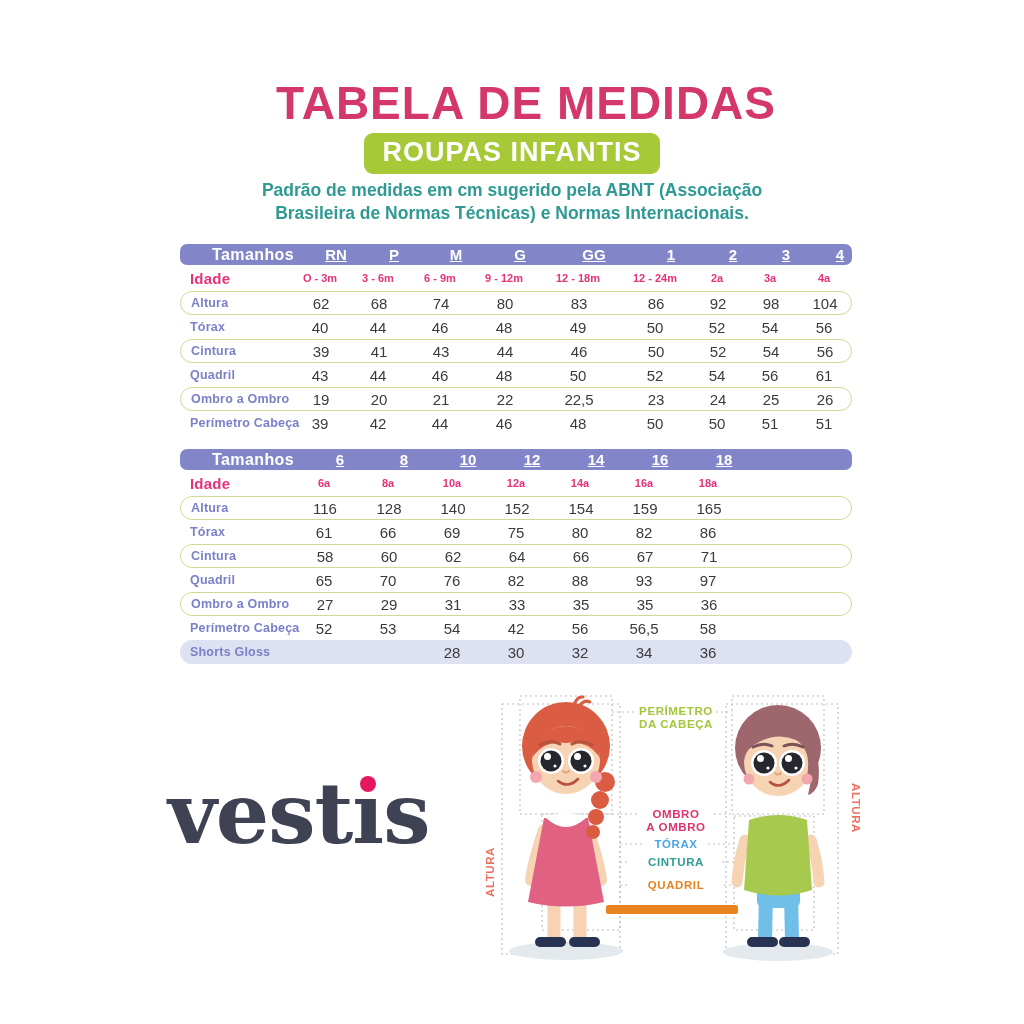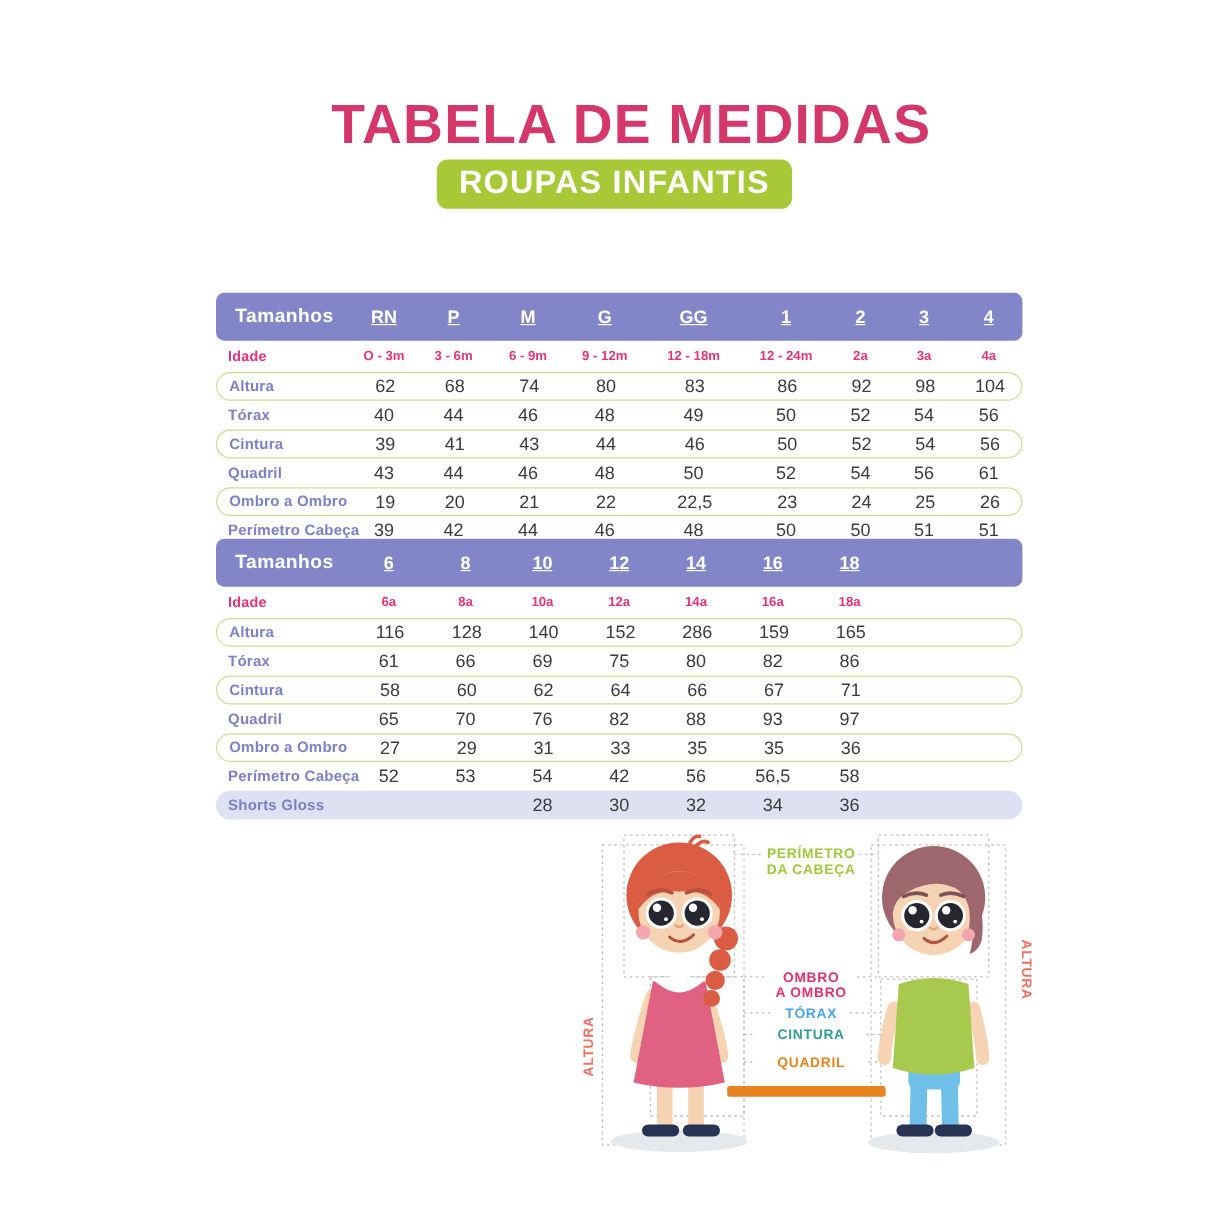--- a/index.html
+++ b/index.html
@@ -23,34 +23,34 @@
     font-size:27px;letter-spacing:1px;padding:4px 18px 6px;border-radius:9px;}
   .subtitle{position:absolute;top:179px;left:0;width:100%;text-align:center;
     color:var(--subtitle);font-size:17.5px;font-weight:700;line-height:23px;}
 
   .stable{position:absolute;left:180px;width:672px;display:flex;flex-direction:column;}
   .t1{top:244px;}
   .t2{top:449px;}
   .trow{display:grid;width:100%;align-items:center;}
   .t1 .trow{grid-template-columns:112px 56px 60px 64px 64px 84px 70px 54px 52px 56px;}
   .t2 .trow{grid-template-columns:112px 64px 64px 64px 64px 64px 64px 64px 1fr;}
-  .thead{background:var(--table-header-bg);border-radius:7px;height:40px;}
+  .thead{background:var(--table-header-bg);border-radius:7px;height:21px;padding-left:16px;}
   .trow.idade{height:26px;}
   .trow.plain{height:24px;}
   .trow.boxed{height:24px;border:1.5px solid var(--row-box-border);border-radius:13px;}
   .trow.filled{height:24px;background:var(--filled-row-bg);border-radius:12px;}
   .cell{display:flex;align-items:center;justify-content:center;white-space:nowrap;}
   .corner{justify-content:flex-start;padding-left:16px;color:#ffffff;font-weight:700;
     font-size:16px;letter-spacing:.4px;}
   .size{color:#ffffff;font-weight:700;font-size:15px;text-decoration:underline;}
   .rlabel{justify-content:flex-start;padding-left:10px;color:var(--row-label);
     font-weight:700;font-size:12.5px;letter-spacing:.2px;}
   .val{color:var(--value-text);font-size:15px;}
   .pink{color:var(--idade)!important;font-weight:700;font-size:11px;}
-  .rlabel.pink{font-size:12px;}
+  .rlabel.pink{font-size:15px;}
 
   .logo{position:absolute;left:168px;top:768px;font-family:"DejaVu Serif",serif;
     font-weight:700;font-size:84px;color:var(--logo-ink);letter-spacing:-1px;line-height:1.1;}
   .logo .iw{position:relative;}
   .logo .iw::after{content:'';position:absolute;left:50%;transform:translateX(-50%);
     top:12px;width:16px;height:16px;border-radius:50%;background:var(--logo-dot);}
 
   .fig{position:absolute;left:478px;top:690px;width:390px;height:300px;}
   .fig text{font-family:"Liberation Sans",sans-serif;font-weight:700;}
   .flabel{font-size:11.5px;letter-spacing:.6px;}
@@ -61,20 +61,22 @@
 
 <div class="page">
 
   <div class="title">TABELA DE MEDIDAS</div>
 
   <div class="badge-wrap">
     <span class="badge">ROUPAS INFANTIS</span>
   </div>
 
   <div class="subtitle">
+    <div>Padrão de medidas em cm sugerido pela ABNT (Associação</div>
+    <div>Brasileira de Normas Técnicas) e Normas Internacionais.</div>
   </div>
 
   <div class="stable t1" id="table-baby">
       <div class="trow thead">
         <div class="cell corner">Tamanhos</div>
         <div class="cell size">RN</div>
         <div class="cell size">P</div>
         <div class="cell size">M</div>
         <div class="cell size">G</div>
         <div class="cell size">GG</div>
@@ -188,21 +190,21 @@
         <div class="cell val pink">14a</div>
         <div class="cell val pink">16a</div>
         <div class="cell val pink">18a</div>
       </div>
       <div class="trow boxed">
         <div class="cell rlabel">Altura</div>
         <div class="cell val">116</div>
         <div class="cell val">128</div>
         <div class="cell val">140</div>
         <div class="cell val">152</div>
-        <div class="cell val">286</div>
+        <div class="cell val">154</div>
         <div class="cell val">159</div>
         <div class="cell val">165</div>
       </div>
       <div class="trow plain">
         <div class="cell rlabel">Tórax</div>
         <div class="cell val">61</div>
         <div class="cell val">66</div>
         <div class="cell val">69</div>
         <div class="cell val">75</div>
         <div class="cell val">80</div>
@@ -254,20 +256,23 @@
         <div class="cell val"></div>
         <div class="cell val"></div>
         <div class="cell val">28</div>
         <div class="cell val">30</div>
         <div class="cell val">32</div>
         <div class="cell val">34</div>
         <div class="cell val">36</div>
       </div>
     </div>
 
+  <div class="logo">
+    <span id="logo-text">vest<span class="iw">ı</span>s</span>
+  </div>
 
   <svg class="fig" viewBox="0 0 390 300">
 
     <g>
       <rect class="guide" x="24" y="14" width="118" height="250"></rect>
       <rect class="guide" x="42" y="6" width="92" height="118"></rect>
       <rect class="guide" x="64" y="124" width="78" height="116"></rect>
       <rect class="guide" x="248" y="14" width="112" height="250"></rect>
       <rect class="guide" x="254" y="6" width="92" height="118"></rect>
       <rect class="guide" x="256" y="126" width="80" height="114"></rect>

